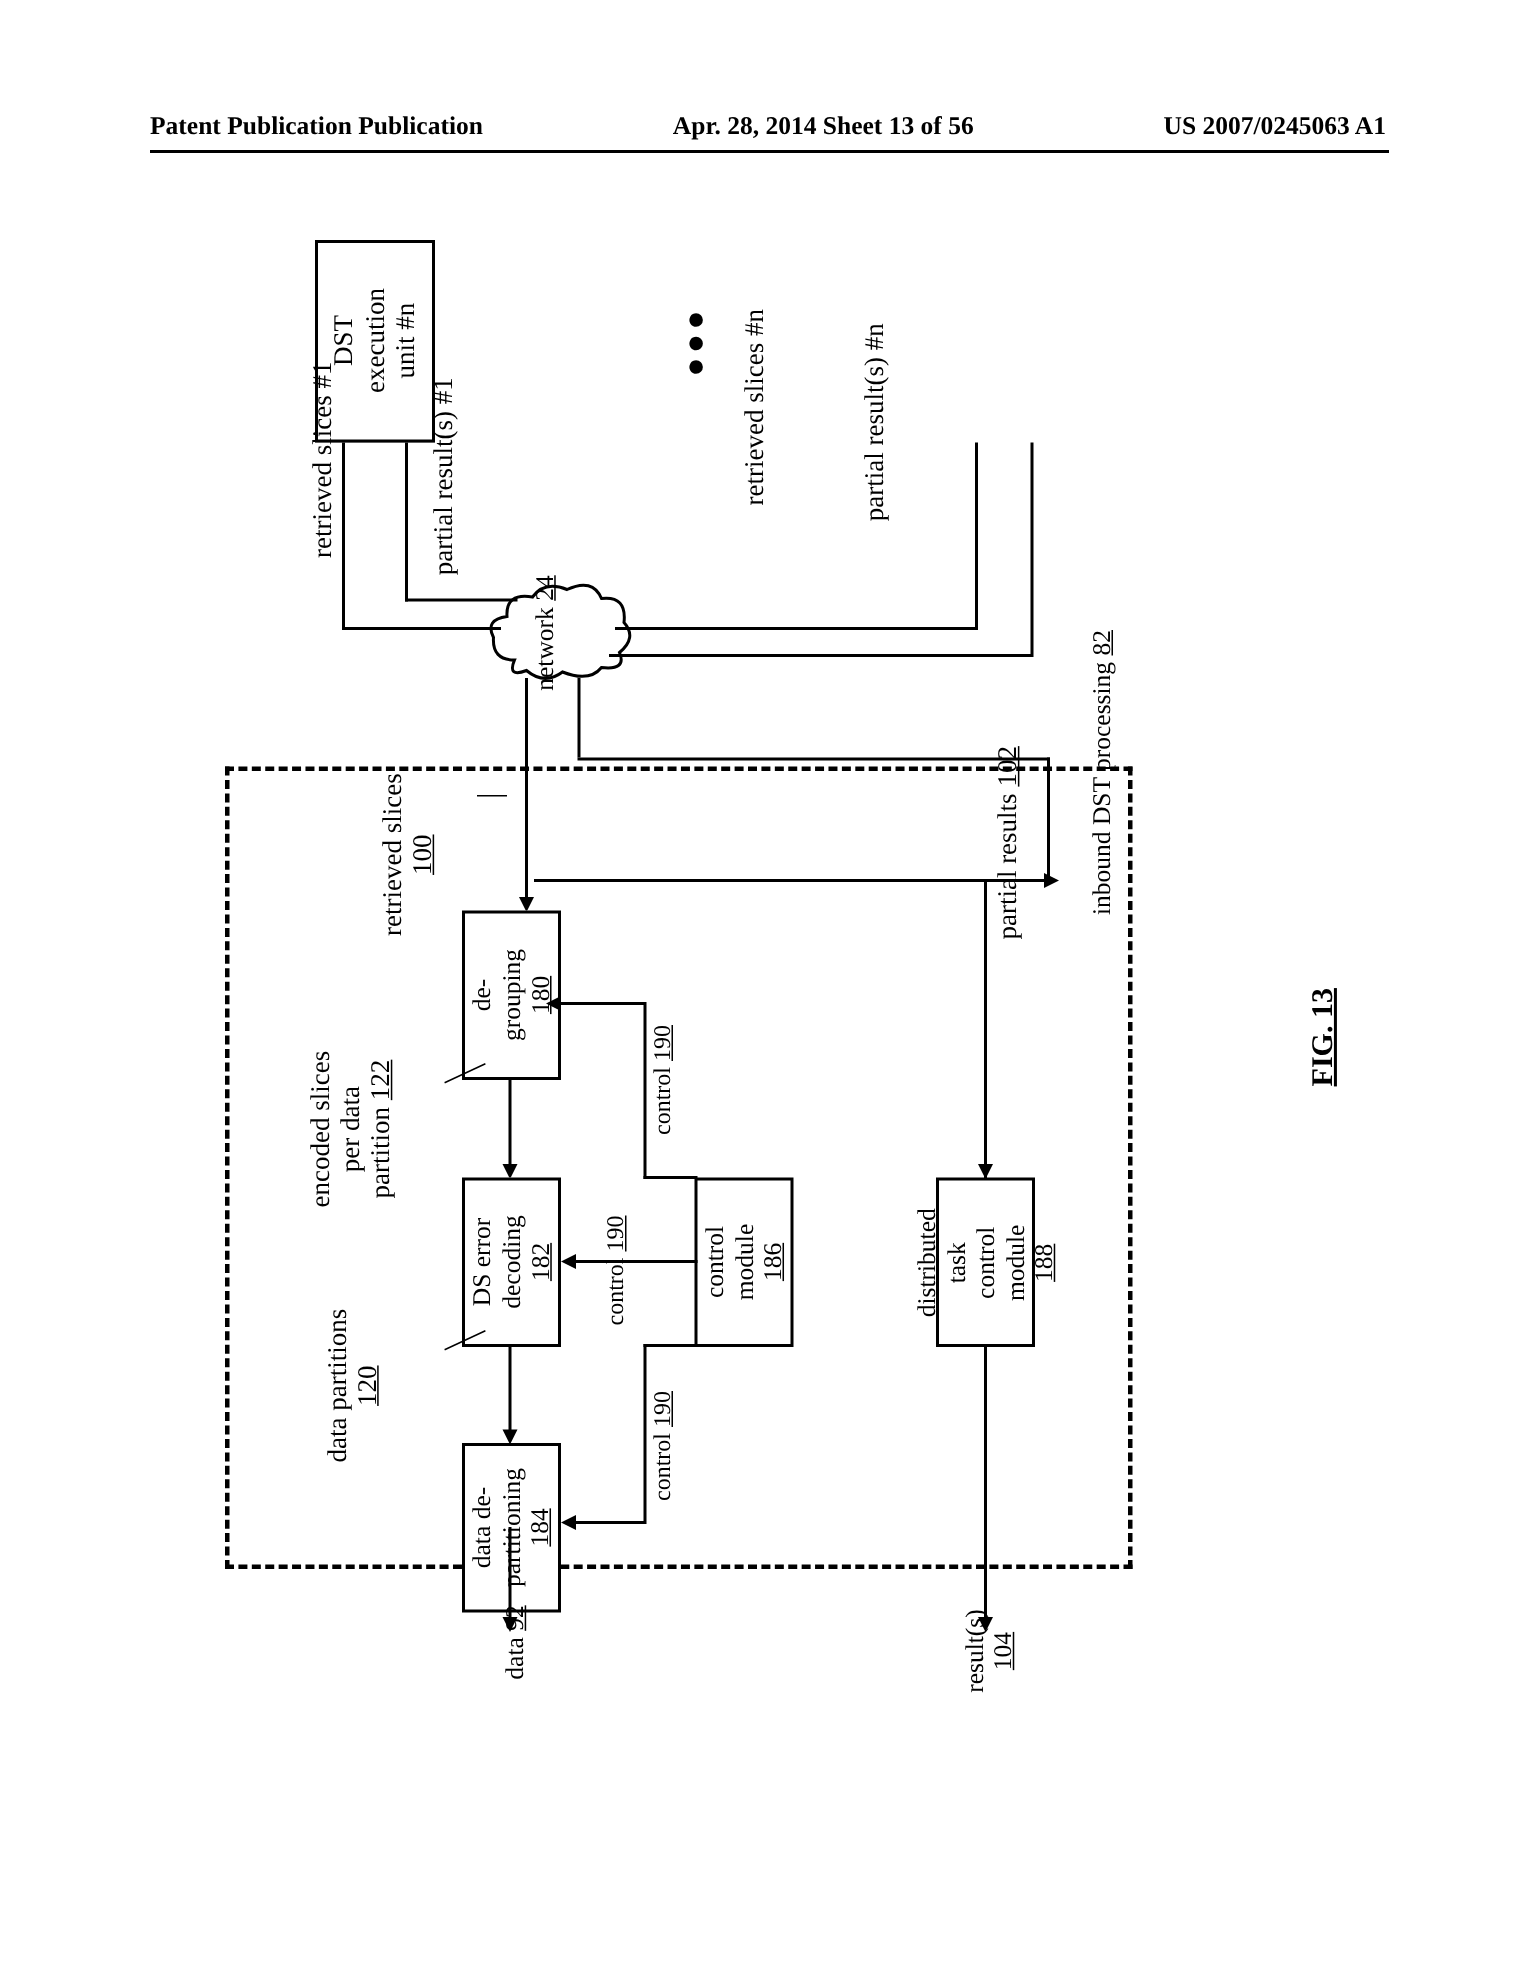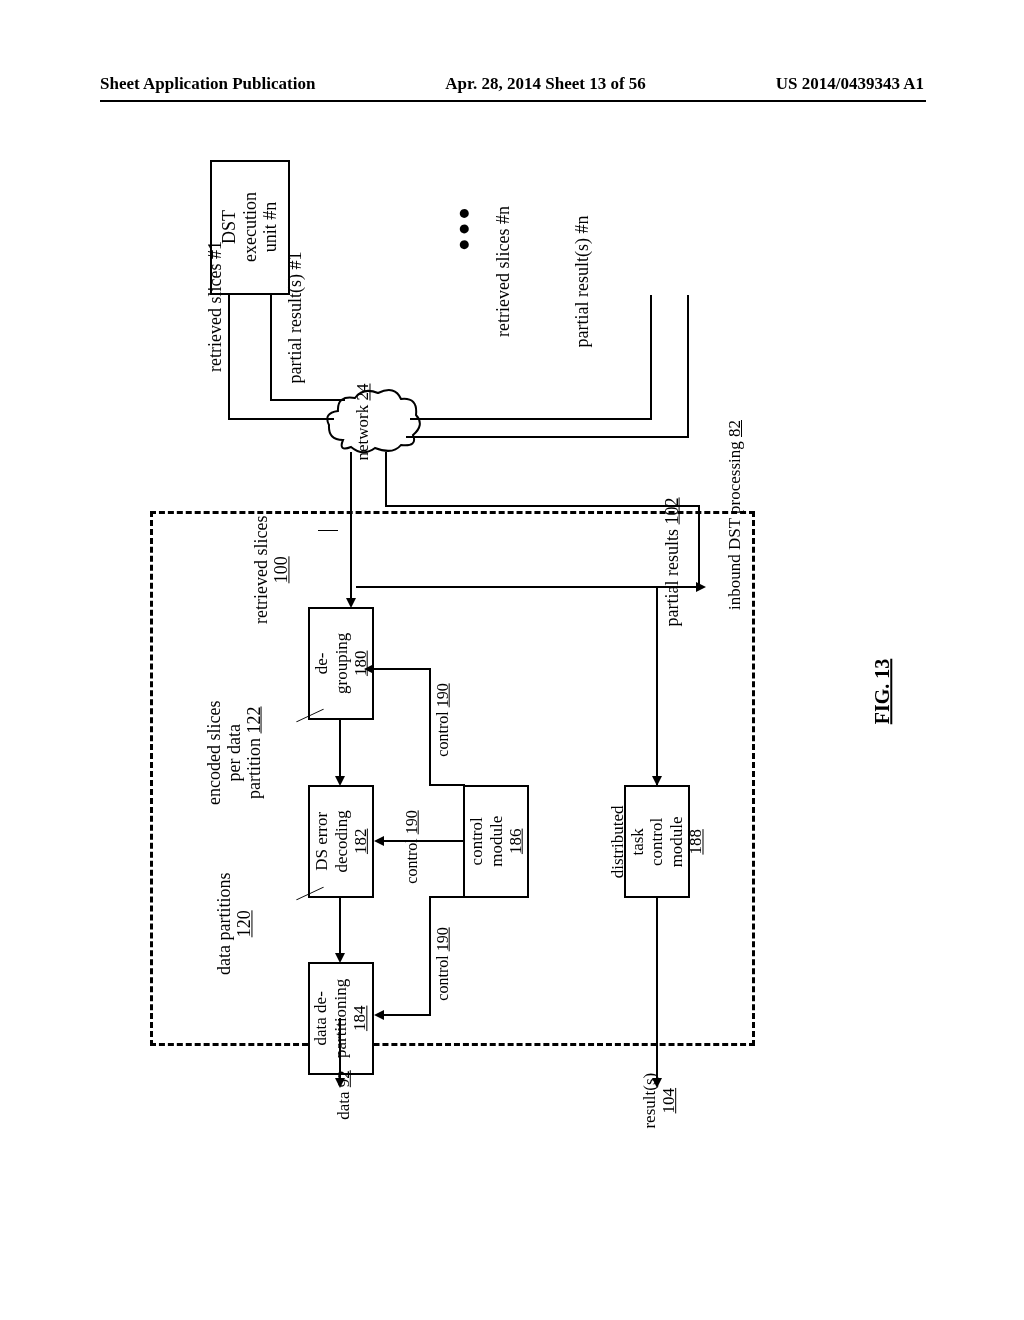--- a/index.html
+++ b/index.html
@@ -91,23 +91,23 @@
     font-weight: bold;
     text-decoration: underline;
     font-size: 20px;
   }
   .cloud { position: absolute; }
 </style>
 </head>
 <body>
 
 <div class="header">
-  <span>Sheet Application Publication</span>
+  <span>Patent Publication Publication</span>
   <span>Apr. 28, 2014   Sheet 13 of 56</span>
-  <span>US 2014/0439343 A1</span>
+  <span>US 2007/0245063 A1</span>
 </div>
 <div class="hr-line"></div>
 
 <div class="diagram-area">
 
   <div class="box" style="top:0; left:0; width:80px; height:135px;">
     <div class="vlabel" style="text-align:center; font-size:18px; line-height:1.15">
       <span>DST</span><br>
       <span>execution</span><br>
       <span>unit #1</span>

